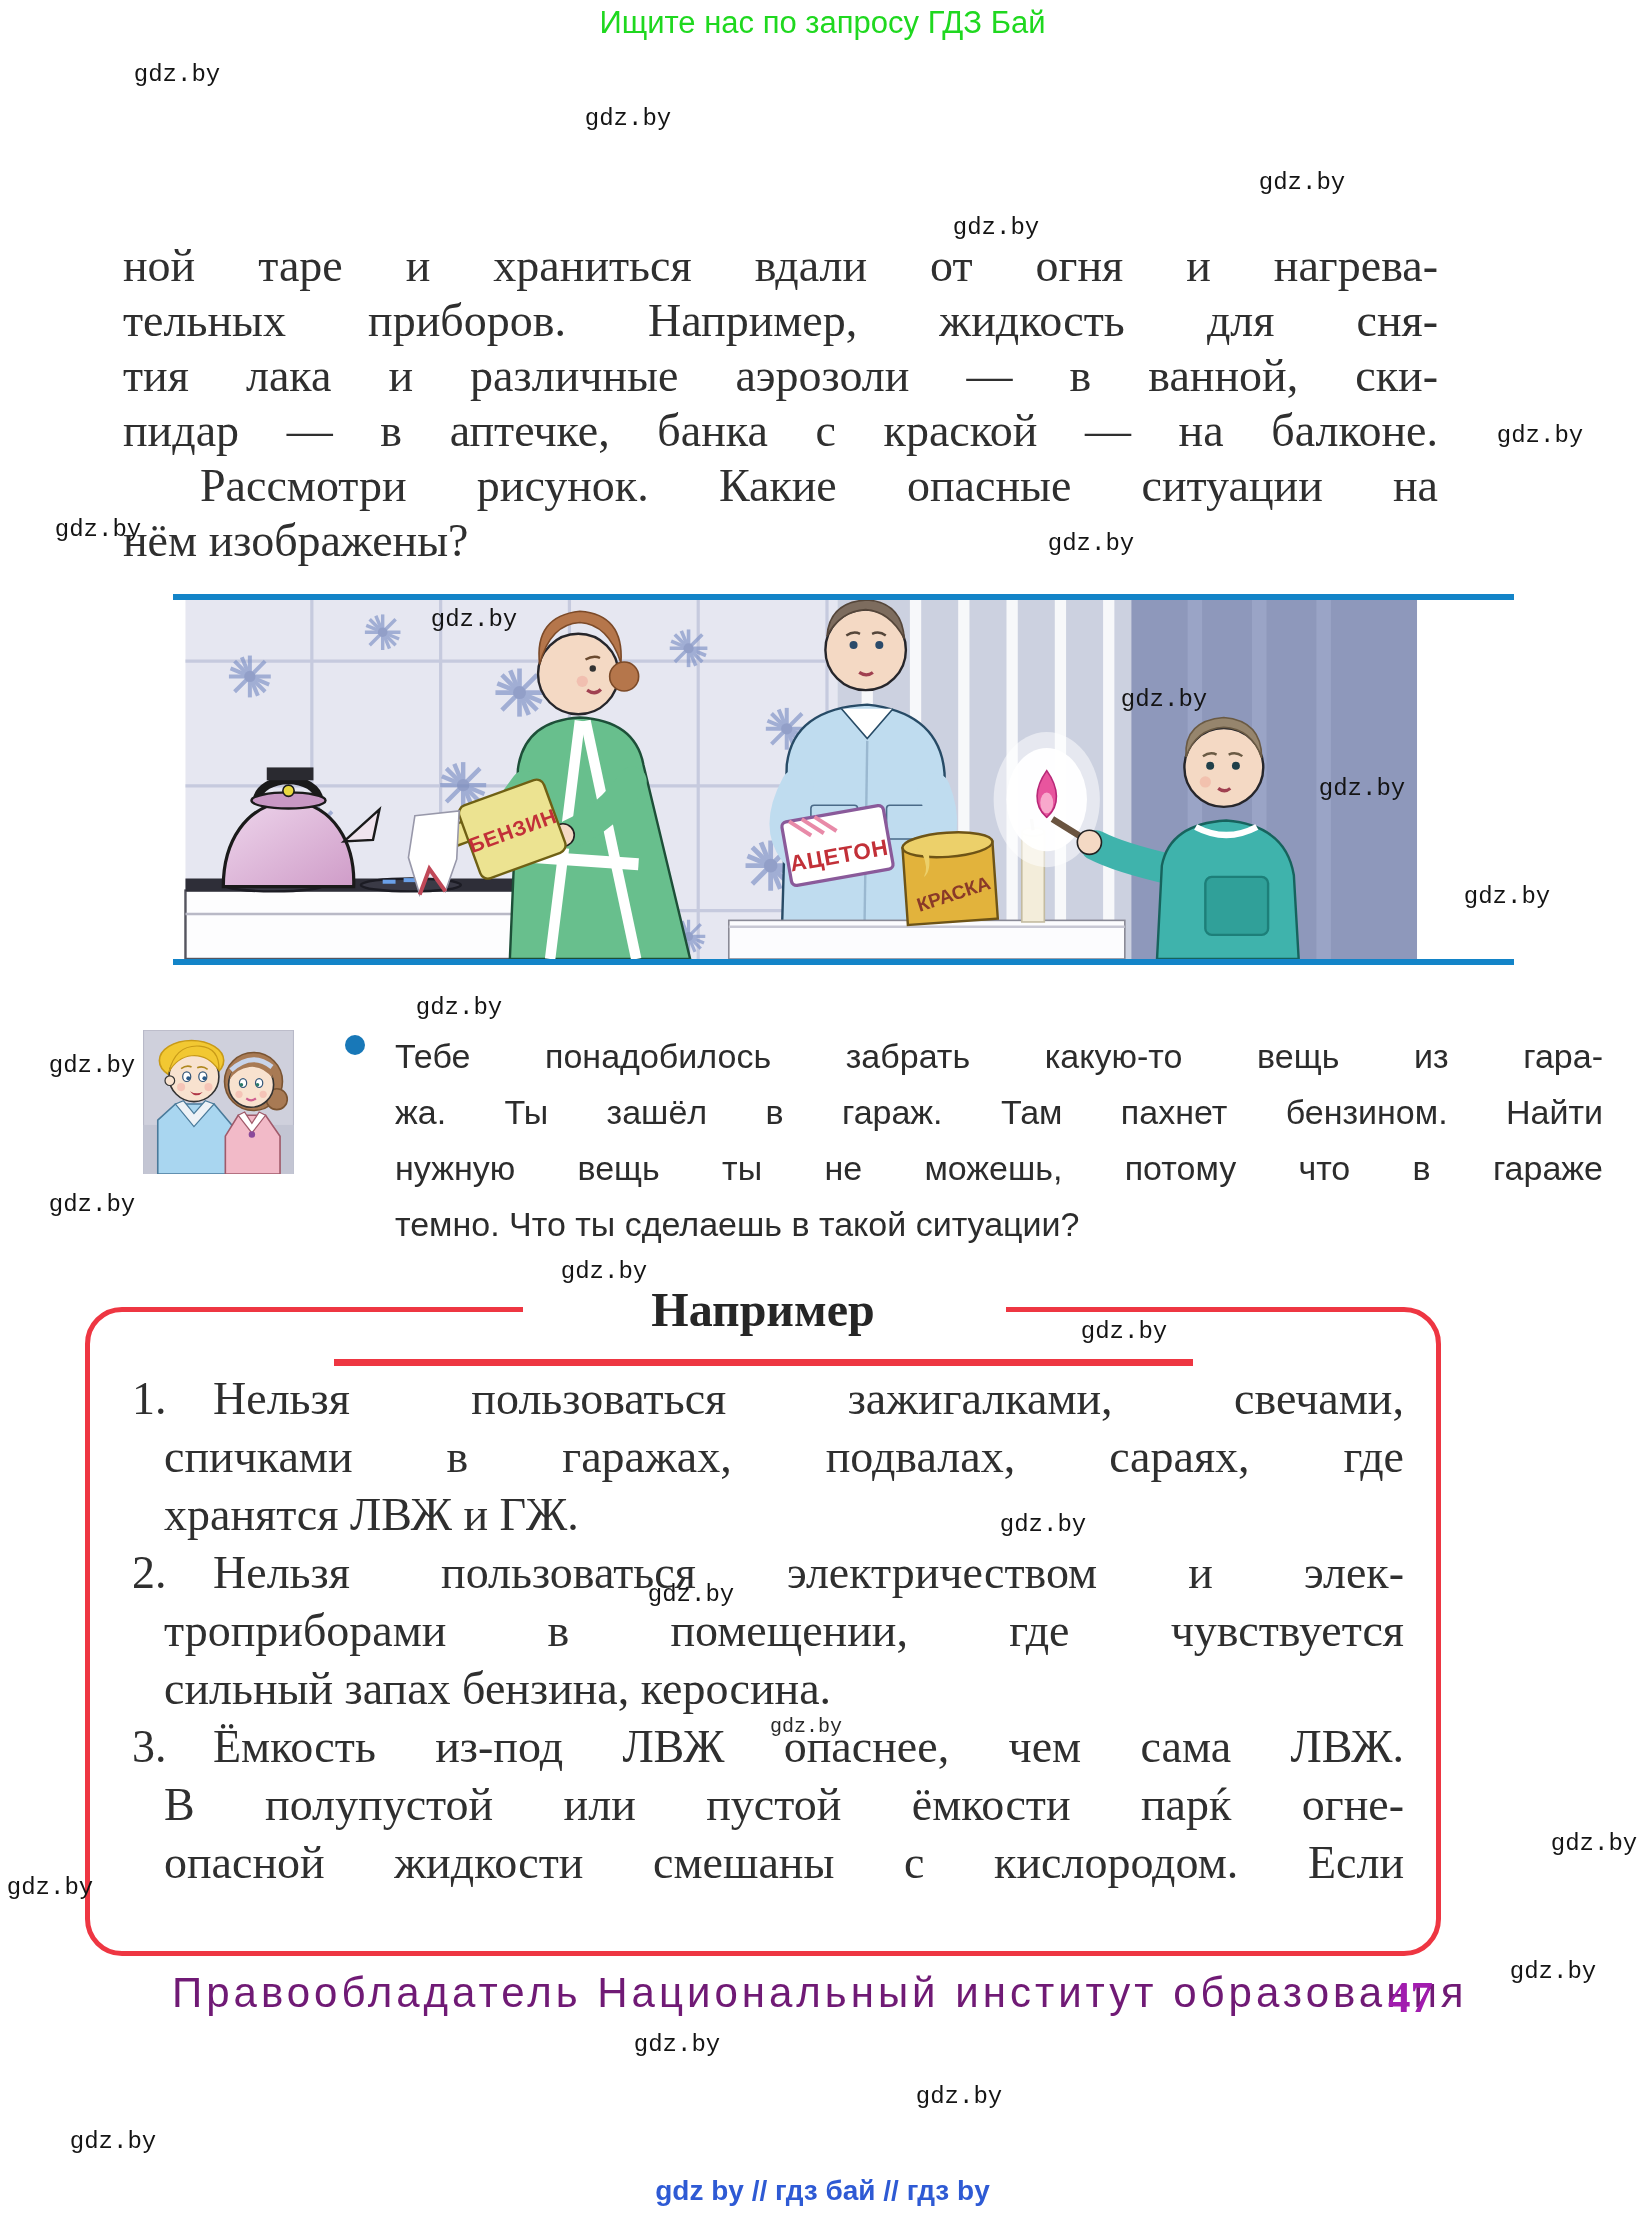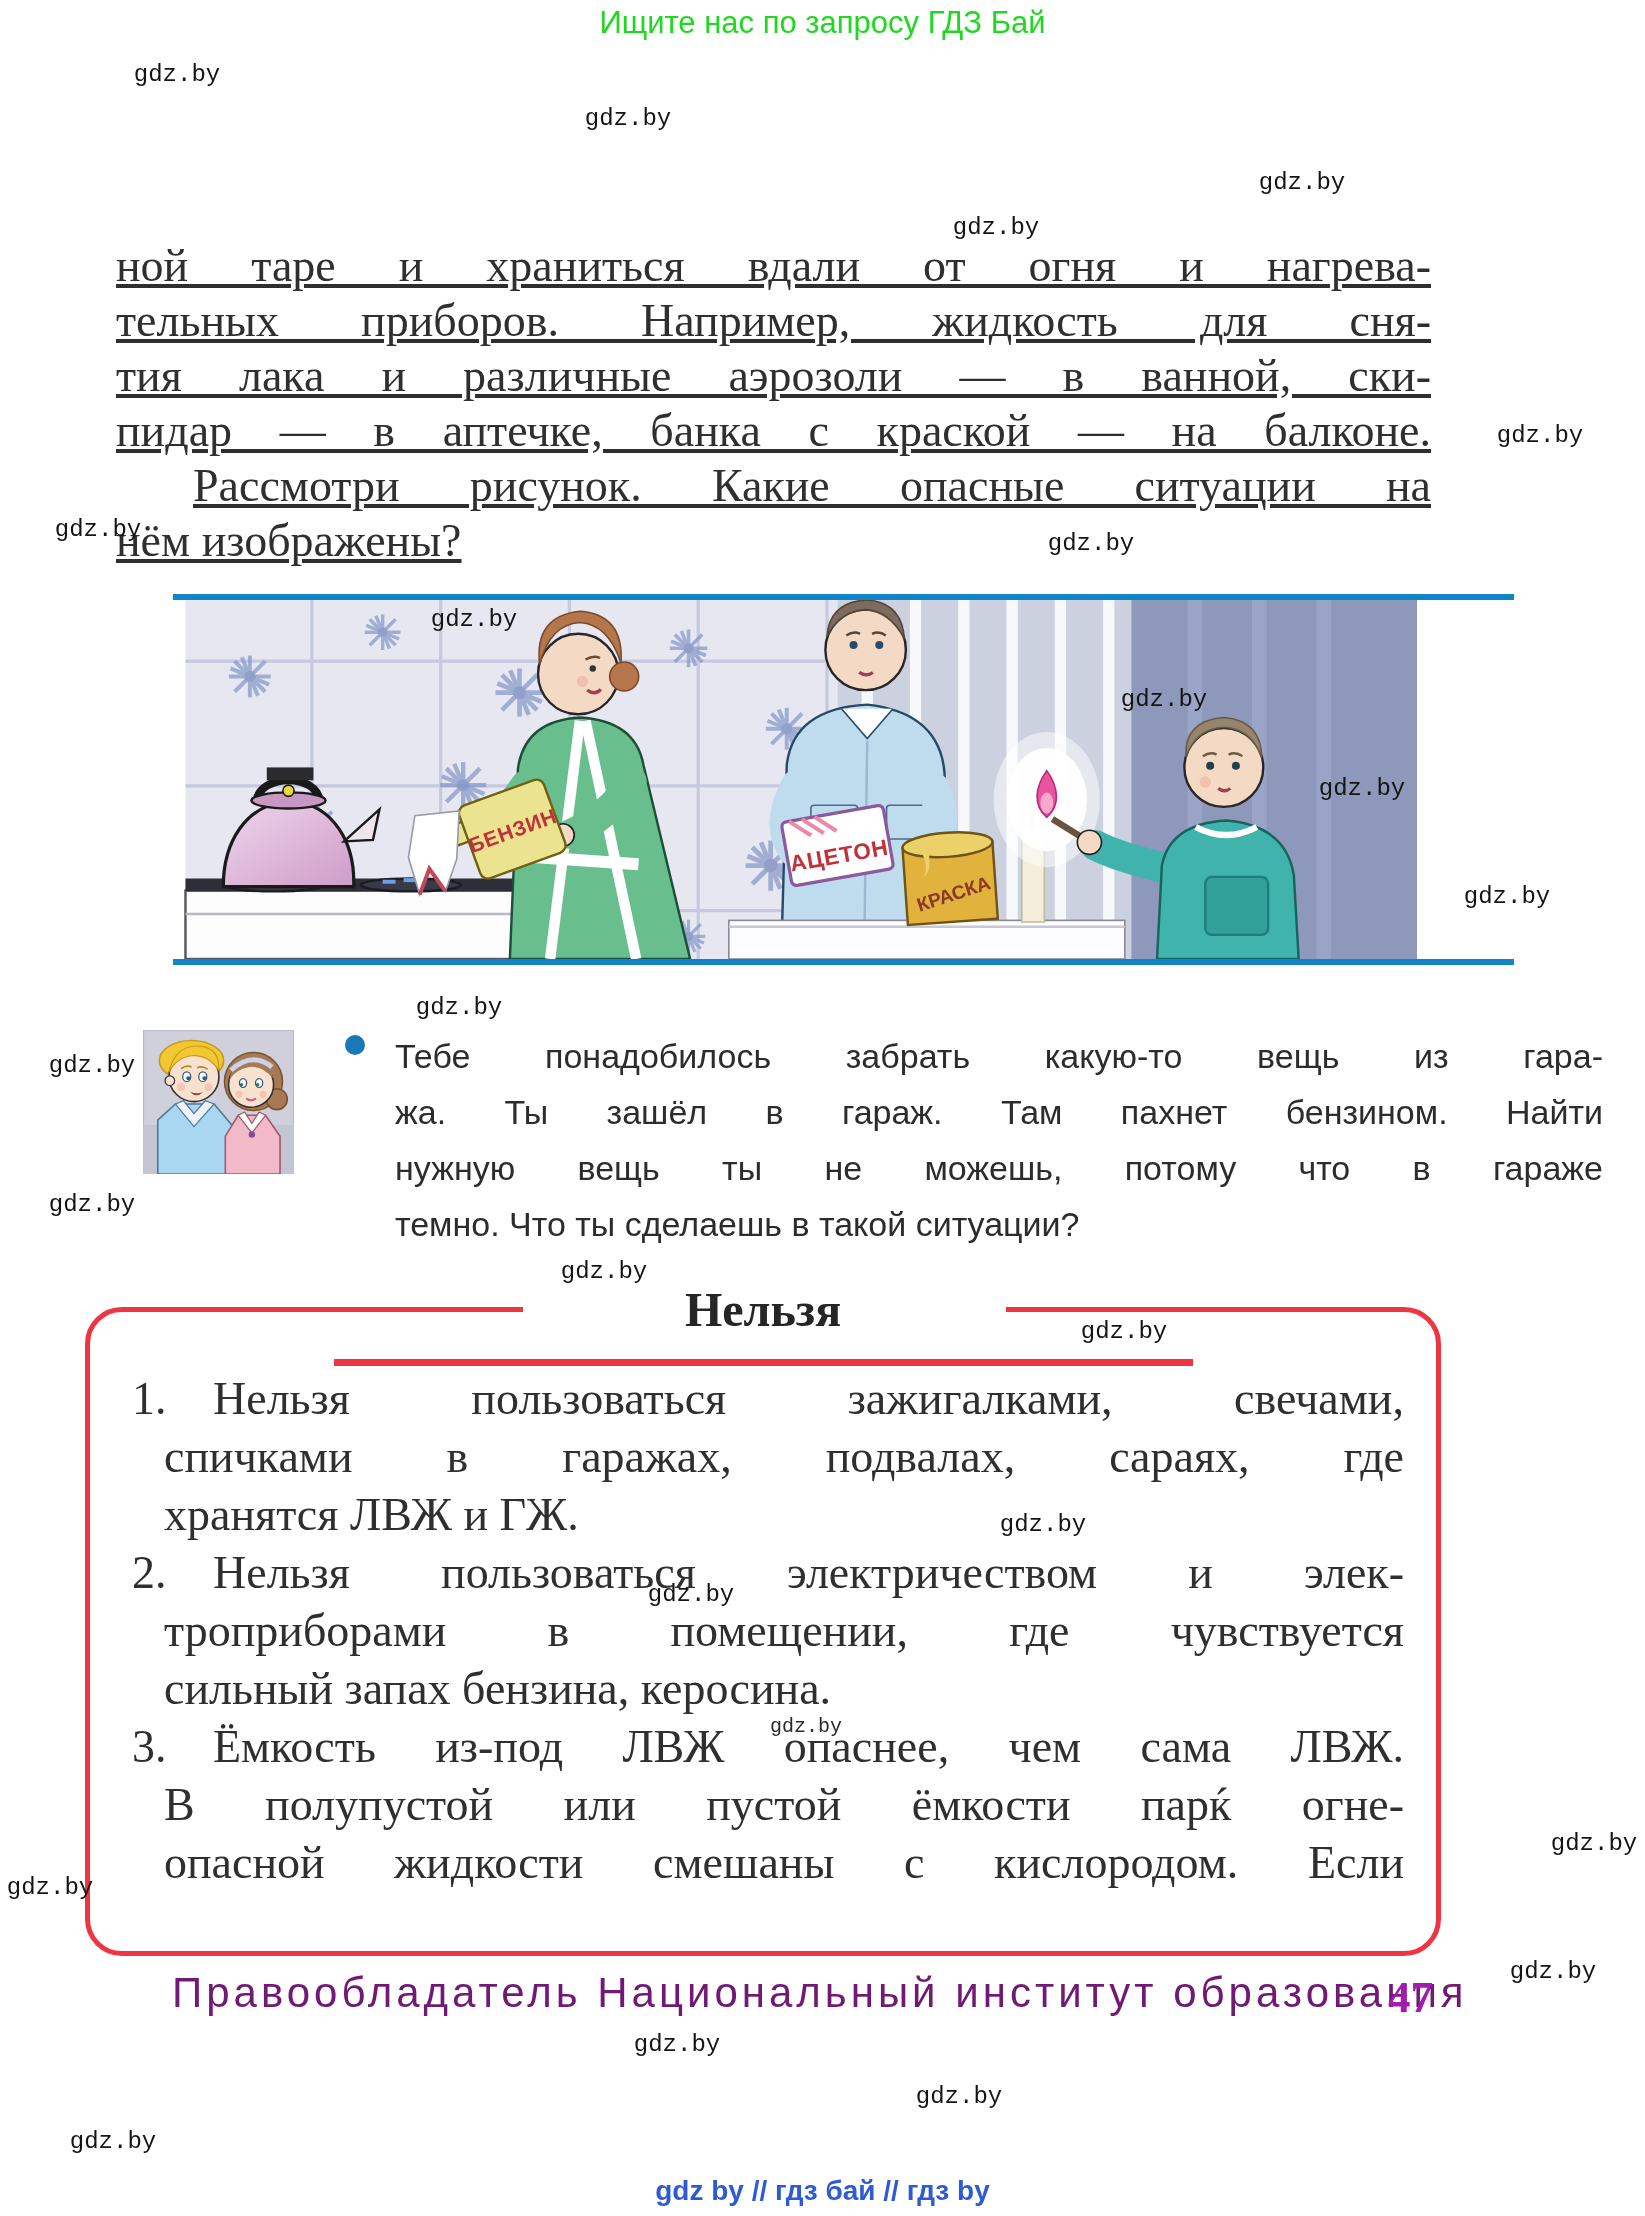--- a/index.html
+++ b/index.html
@@ -11,21 +11,21 @@
       font-family:Liberation Mono, monospace;
       font-size:24px;color:#141414;white-space:nowrap;z-index:6;}
   .wm.sm{font-size:20px;color:#2a2a2a;}
 
   
   .promo{position:absolute;top:4.8px;left:0;right:0;text-align:center;
          font-family:"Liberation Sans","DejaVu Sans",sans-serif;
          font-size:31px;color:#1fd81f;z-index:4;}
 
   
-  .para{position:absolute;left:116px;top:238px;width:1315px;font-size:46px;z-index:2;text-decoration:underline;}
+  .para{position:absolute;left:123px;top:238px;width:1315px;font-size:46px;z-index:2;}
   .pline{height:55px;line-height:55px;text-align:justify;text-align-last:justify;}
   .pline.ind{text-indent:77px;}
   .pline.noj{text-align:left;text-align-last:left;}
 
   
   .bar{position:absolute;left:173px;width:1341px;height:6.4px;background:#1384c8;z-index:2;}
   .bar.top{top:594px;}
   .bar.bot{top:959px;}
   .scene{position:absolute;left:173px;top:600px;width:1341px;height:359px;z-index:1;}
 
@@ -299,21 +299,21 @@
   <div class="qdot"></div>
   <div class="quest">
     <div class="qline">Тебе понадобилось забрать какую-то вещь из гара-</div>
     <div class="qline">жа. Ты зашёл в гараж. Там пахнет бензином. Найти</div>
     <div class="qline">нужную вещь ты не можешь, потому что в гараже</div>
     <div class="qline noj">темно. Что ты сделаешь в такой ситуации?</div>
   </div>
 
   <div class="memo">
     <div class="memo-gap"></div>
-    <div class="memo-title">Нельзя</div>
+    <div class="memo-title">Например</div>
     <div class="memo-rule"></div>
     <div class="memo-list">
       <div class="mline">
         <span class="num">1.</span>
         <span class="txt">Нельзя пользоваться зажигалками, свечами,</span>
       </div>
       <div class="mline cont">
         <span class="txt">спичками в гаражах, подвалах, сараях, где</span>
       </div>
       <div class="mline cont last">

